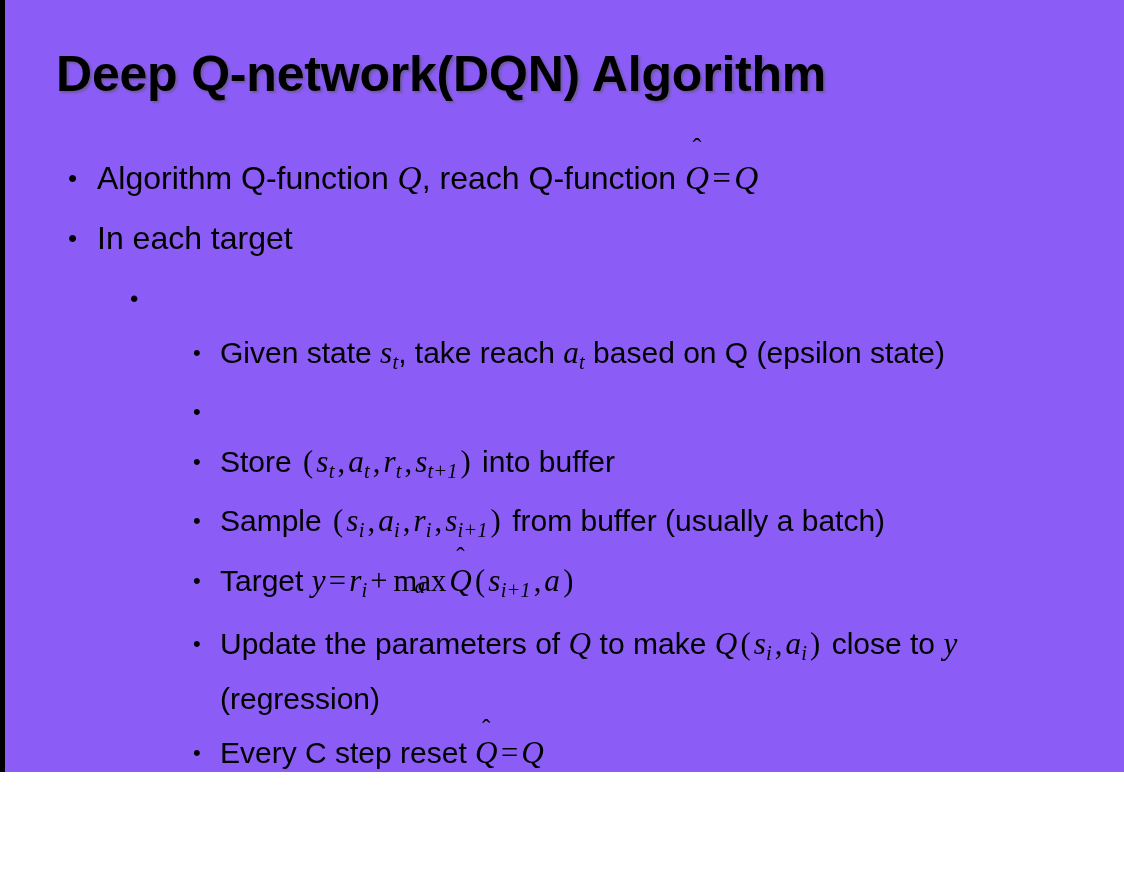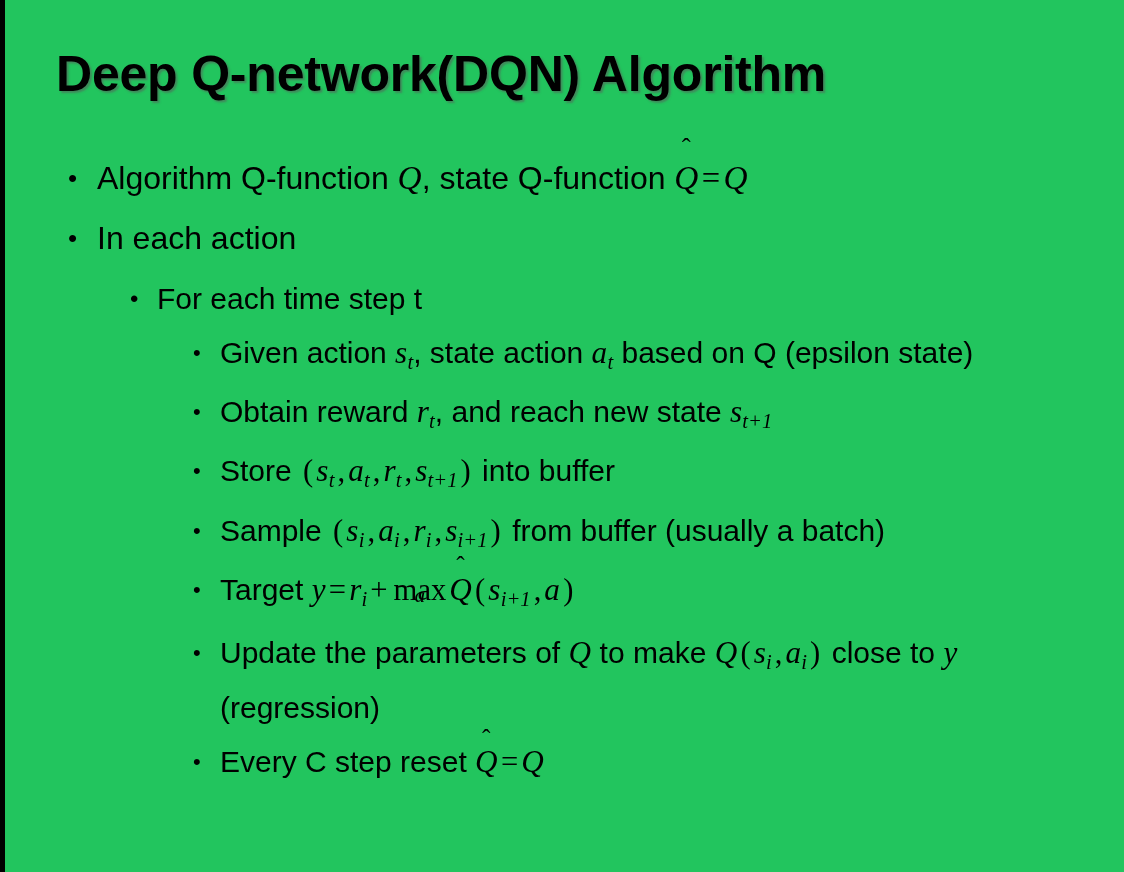--- a/index.html
+++ b/index.html
@@ -10,22 +10,22 @@
   }
   body {
     font-family: "Liberation Sans", sans-serif;
     color: #000000;
     -webkit-font-smoothing: antialiased;
   }
 
   .slide {
     position: relative;
     width: 1124px;
-    height: 872px;
-    background: #22c55e;
+    height: 772px;
+    background: #8b5cf6;
     overflow: hidden;
     box-sizing: border-box;
   }
 
   
   .edge-strip {
     position: absolute;
     left: 0;
     top: 0;
     width: 5px;
@@ -180,41 +180,39 @@
 <div class="slide">
 
   <div class="edge-strip"></div>
 
   <div class="slide-title">Deep Q-network(DQN) Algorithm</div>
 
   <div class="body-list">
 
     <div class="bullet lvl1">
       <span class="dot">•</span>
-      <span class="txt"><span>Algorithm Q-function </span><span class="m">Q</span><span>, state Q-function </span><span class="m hat"><span>Q</span><span class="hatmark">̂</span></span><span class="msym">=</span><span class="m">Q</span></span>
+      <span class="txt"><span>Algorithm Q-function </span><span class="m">Q</span><span>, reach Q-function </span><span class="m hat"><span>Q</span><span class="hatmark">̂</span></span><span class="msym">=</span><span class="m">Q</span></span>
     </div>
 
     <div class="bullet lvl1">
       <span class="dot">•</span>
-      <span class="txt">In each action</span>
+      <span class="txt">In each target</span>
     </div>
 
     <div class="bullet lvl2 gap-sm">
       <span class="dot">•</span>
-      <span class="txt">For each time step t</span>
-    </div>
-
-    <div class="bullet lvl3 gap-sm">
-      <span class="dot">•</span>
-      <span class="txt"><span>Given action </span><span class="m"><span>s</span><span class="sub">t</span></span><span>, state action </span><span class="m"><span>a</span><span class="sub">t</span></span><span> based on Q (epsilon state)</span></span>
-    </div>
-
-    <div class="bullet lvl3 gap-sm">
-      <span class="dot">•</span>
-      <span class="txt"><span>Obtain reward </span><span class="m"><span>r</span><span class="sub">t</span></span><span>, and reach new state </span><span class="m"><span>s</span><span class="sub">t+1</span></span></span>
+    </div>
+
+    <div class="bullet lvl3 gap-sm">
+      <span class="dot">•</span>
+      <span class="txt"><span>Given state </span><span class="m"><span>s</span><span class="sub">t</span></span><span>, take reach </span><span class="m"><span>a</span><span class="sub">t</span></span><span> based on Q (epsilon state)</span></span>
+    </div>
+
+    <div class="bullet lvl3 gap-sm">
+      <span class="dot">•</span>
     </div>
 
     <div class="bullet lvl3 gap-sm">
       <span class="dot">•</span>
       <span class="txt"><span>Store </span><span class="msym">(</span><span class="m"><span>s</span><span class="sub">t</span></span><span class="msym">,</span><span class="m"><span>a</span><span class="sub">t</span></span><span class="msym">,</span><span class="m"><span>r</span><span class="sub">t</span></span><span class="msym">,</span><span class="m"><span>s</span><span class="sub">t+1</span></span><span class="msym">)</span><span> into buffer</span></span>
     </div>
 
     <div class="bullet lvl3 gap-sm">
       <span class="dot">•</span>
       <span class="txt"><span>Sample </span><span class="msym">(</span><span class="m"><span>s</span><span class="sub">i</span></span><span class="msym">,</span><span class="m"><span>a</span><span class="sub">i</span></span><span class="msym">,</span><span class="m"><span>r</span><span class="sub">i</span></span><span class="msym">,</span><span class="m"><span>s</span><span class="sub">i+1</span></span><span class="msym">)</span><span> from buffer (usually a batch)</span></span>

